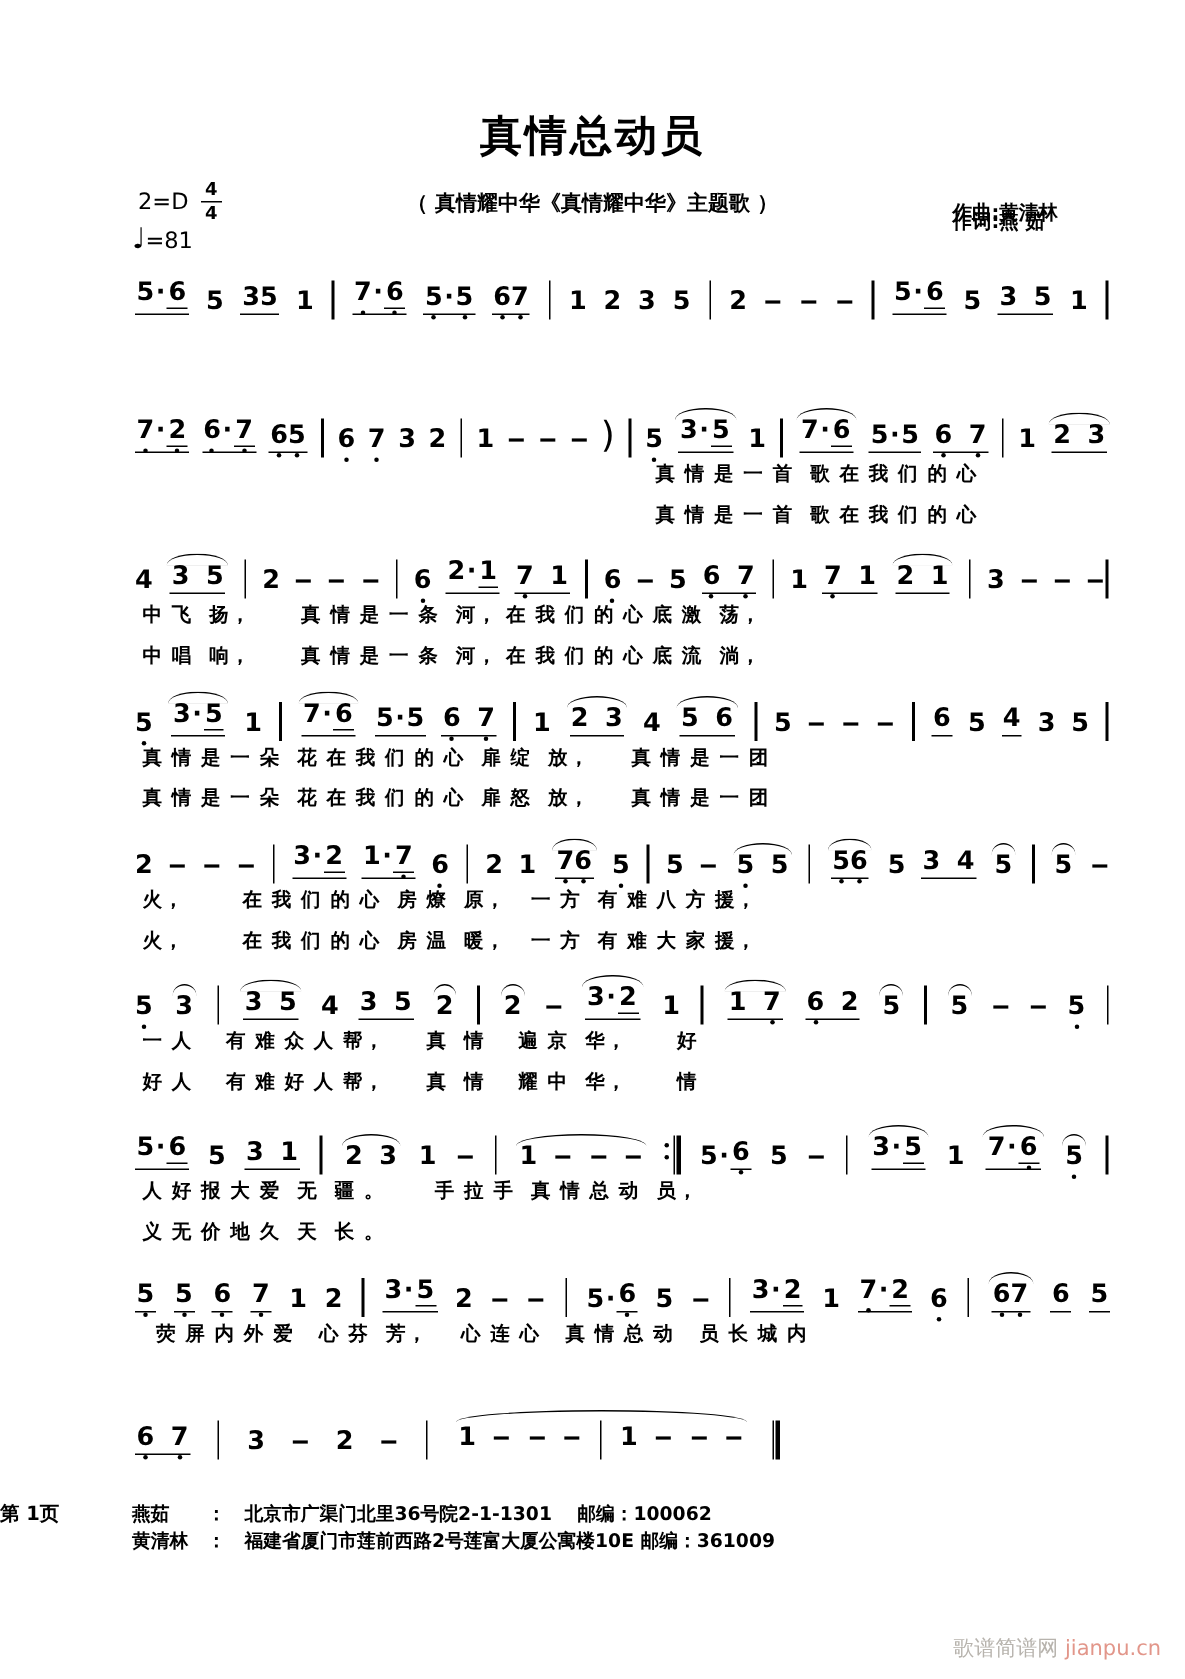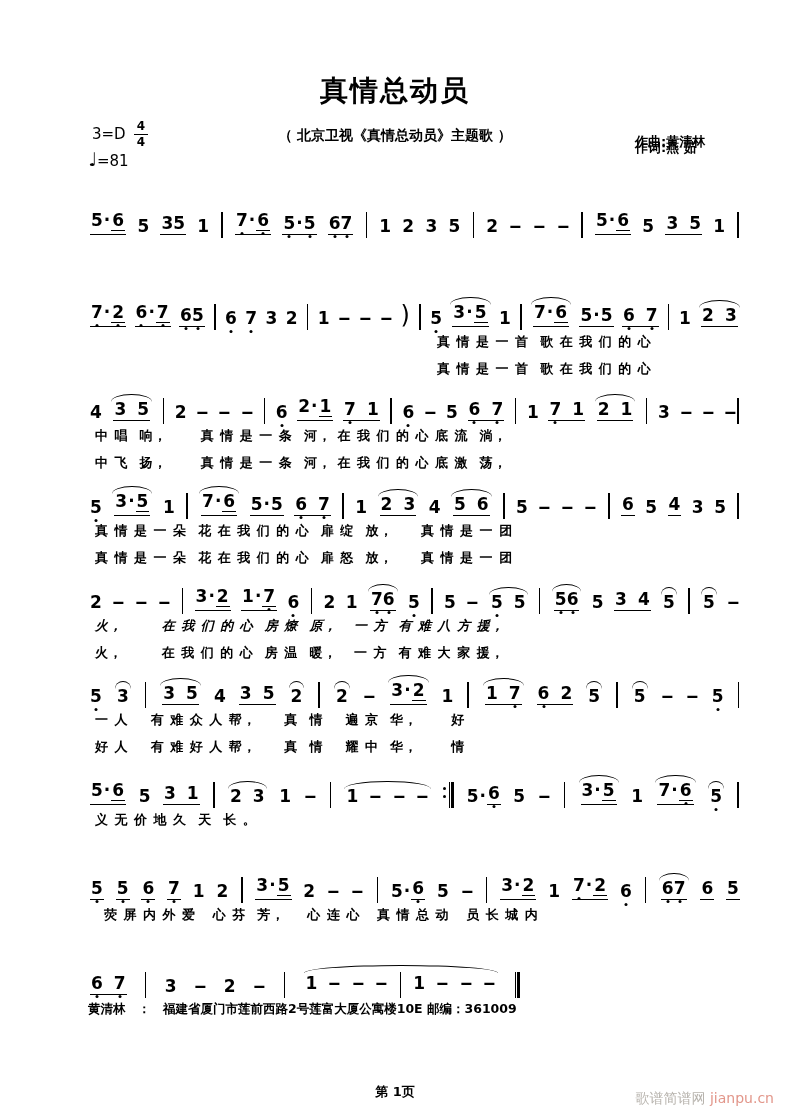--- a/index.html
+++ b/index.html
@@ -12,21 +12,21 @@
   .credit-lyr{position:absolute;top:122px;left:635px;font:bold 13px "DejaVu Sans",sans-serif;margin-top:17px;}
   .credit-cmp{position:absolute;top:133px;left:635px;font:bold 13px "DejaVu Sans",sans-serif;}
   .keysig{position:absolute;top:120px;left:92px;font:15px "DejaVu Sans",sans-serif;display:flex;align-items:center;gap:8px;}
   .frac{display:inline-flex;flex-direction:column;align-items:center;font-size:12px;line-height:1.05;font-weight:bold;}
   .frac .ft{border-bottom:1px solid #000;padding:0 3px 1px;}
   .frac .fb{padding:1px 3px 0;}
   .tempo{position:absolute;top:148px;left:88px;font:15px "DejaVu Sans",sans-serif;}
   .tempo .qn{font-size:19px;}
 
   .score{position:absolute;left:0;top:0;width:100%;height:100%;}
-  .sys{position:absolute;left:90px;right:50px;margin-top:25px;}
+  .sys{position:absolute;left:90px;right:50px;}
   .note-line{display:flex;justify-content:space-between;align-items:flex-end;height:30px;
              font:bold 17px "DejaVu Sans",sans-serif;white-space:nowrap;}
   .tok{display:inline-flex;align-items:flex-end;line-height:1;}
   .u{display:inline-block;border-bottom:1.4px solid #000;padding:0 1px 2px;line-height:1;}
   .u .u{padding-bottom:1px;margin-bottom:1px;}
   .slur{display:inline-block;position:relative;padding:8px 2px 0;line-height:1;}
   .slur::before{content:"";position:absolute;left:0;right:0;top:1px;height:7px;
                 border-top:1.6px solid #000;border-radius:50% 50% 0 0 / 100% 100% 0 0;}
   .nw{display:inline-block;position:relative;line-height:1;}
   .odot{position:absolute;width:3px;height:3px;border-radius:50%;background:#000;left:50%;transform:translateX(-50%);}
@@ -37,35 +37,35 @@
   .dash{display:inline-block;transform:scaleX(1.5);margin:0 2px;}
   .paren{font-size:24px;font-weight:normal;line-height:1;}
   .fbar{display:inline-block;width:5px;height:26px;border-left:1.5px solid #000;border-right:3.5px solid #000;
         margin-bottom:-3px;box-sizing:border-box;}
   .rep{display:inline-flex;align-items:center;gap:3px;}
   .rdots{display:inline-flex;flex-direction:column;gap:5px;margin-bottom:2px;}
   .rdots i{width:3px;height:3px;background:#000;border-radius:50%;}
   .lyrics{font:bold 13px "DejaVu Sans",sans-serif;white-space:pre;margin-top:3px;line-height:24px;letter-spacing:1px;}
 
   .footer{position:absolute;left:88px;top:1000px;font:bold 12.5px "DejaVu Sans",sans-serif;line-height:18px;}
-  .pagenum{position:absolute;left:0;top:1083px;width:100%;text-align:center;
+  .pagenum{position:absolute;left:0;top:1000px;width:100%;text-align:left;
            font:bold 13px "DejaVu Sans",sans-serif;}
   .watermark{position:absolute;top:1090px;right:16px;font:14px "DejaVu Sans",sans-serif;color:#b7b3ad;text-decoration:none;}
   .watermark .wm-site{color:#e2968a;}
 </style>
 </head>
 <body>
 
 <div class="page">
 
   <div class="title">真情总动员</div>
-  <div class="subtitle">（ 北京卫视《真情总动员》主题歌 ）</div>
+  <div class="subtitle">（ 真情耀中华《真情耀中华》主题歌 ）</div>
 
   <div class="keysig">
-    <span>3=D</span>
+    <span>2=D</span>
     <span class="frac">
       <span class="ft">4</span>
       <span class="fb">4</span>
     </span>
   </div>
   <div class="tempo">
     <span class="qn">♩</span><span>=81</span>
   </div>
 
   <div class="credit-lyr">作词:燕 茹</div>
@@ -263,22 +263,22 @@
             <span class="dash">–</span>
           </span>
           <span class="tok">
             <span class="dash">–</span>
           </span>
           <span class="tok">
             <span class="dash">–</span>
             <span class="bar"></span>
           </span>
         </div>
+        <div class="lyrics" style="padding-left: 5px;">中 飞  扬，      真 情 是 一 条  河， 在 我 们 的 心 底 激  荡，</div>
         <div class="lyrics" style="padding-left: 5px;">中 唱  响，      真 情 是 一 条  河， 在 我 们 的 心 底 流  淌，</div>
-        <div class="lyrics" style="padding-left: 5px;">中 飞  扬，      真 情 是 一 条  河， 在 我 们 的 心 底 激  荡，</div>
       </div>
       <div class="sys" style="top: 461px;">
         <div class="note-line">
           <span class="tok">
             <span class="nw">5<span class="odot lo"></span></span>
           </span>
           <span class="tok">
             <span class="slur"><span class="u">3<span class="mdot">·</span><span class="u">5</span></span></span>
           </span>
           <span class="tok">1</span>
@@ -398,21 +398,21 @@
           <span class="tok">
             <span class="bar"></span>
           </span>
           <span class="tok">
             <span class="slur">5</span>
           </span>
           <span class="tok">
             <span class="dash">–</span>
           </span>
         </div>
-        <div class="lyrics" style="padding-left: 5px; font-style: italic;">火，       在 我 们 的 心  房 燎  原，   一 方  有 难 八 方 援，</div>
+        <div class="lyrics" style="padding-left: 5px;">火，       在 我 们 的 心  房 燎  原，   一 方  有 难 八 方 援，</div>
         <div class="lyrics" style="padding-left: 5px;">火，       在 我 们 的 心  房 温  暖，   一 方  有 难 大 家 援，</div>
       </div>
       <div class="sys" style="top: 650px;">
         <div class="note-line">
           <span class="tok">
             <span class="nw">5<span class="odot lo"></span></span>
           </span>
           <span class="tok">
             <span class="slur">3</span>
           </span>
@@ -525,20 +525,21 @@
           <span class="tok">
             <span class="slur"><span class="u">7<span class="mdot">·</span><span class="u"><span class="nw">6<span class="odot lo"></span></span></span></span></span>
           </span>
           <span class="tok">
             <span class="slur"><span class="nw">5<span class="odot lo"></span></span></span>
           </span>
           <span class="tok">
             <span class="bar"></span>
           </span>
         </div>
+        <div class="lyrics" style="padding-left: 5px;">人 好 报 大 爱  无  疆 。      手 拉 手  真 情 总 动  员，</div>
         <div class="lyrics" style="padding-left: 5px;">义 无 价 地 久  天  长 。</div>
       </div>
       <div class="sys" style="top: 845px;">
         <div class="note-line">
           <span class="tok">
             <span class="u"><span class="nw">5<span class="odot lo"></span></span></span>
           </span>
           <span class="tok">
             <span class="u"><span class="nw">5<span class="odot lo"></span></span></span>
           </span>
@@ -622,20 +623,21 @@
             <span class="slur">1<span class="gap"></span><span class="dash">–</span><span class="gap"></span><span class="dash">–</span><span class="gap"></span><span class="dash">–</span><span class="gap"></span><span class="bar"></span><span class="gap"></span>1<span class="gap"></span><span class="dash">–</span><span class="gap"></span><span class="dash">–</span><span class="gap"></span><span class="dash">–</span></span>
           </span>
           <span class="tok">
             <span class="fbar"></span>
           </span>
         </div>
       </div>
     </div>
 
   <div class="footer">
+    <div>燕茹　　：　北京市广渠门北里36号院2-1-1301　 邮编：100062</div>
     <div>黄清林　：　福建省厦门市莲前西路2号莲富大厦公寓楼10E 邮编：361009</div>
   </div>
 
   <div class="pagenum">第 1页</div>
 
   <a class="watermark"><span>歌谱简谱网 </span><span class="wm-site">jianpu.cn</span></a>
 
 </div>
 
 </body></html>

